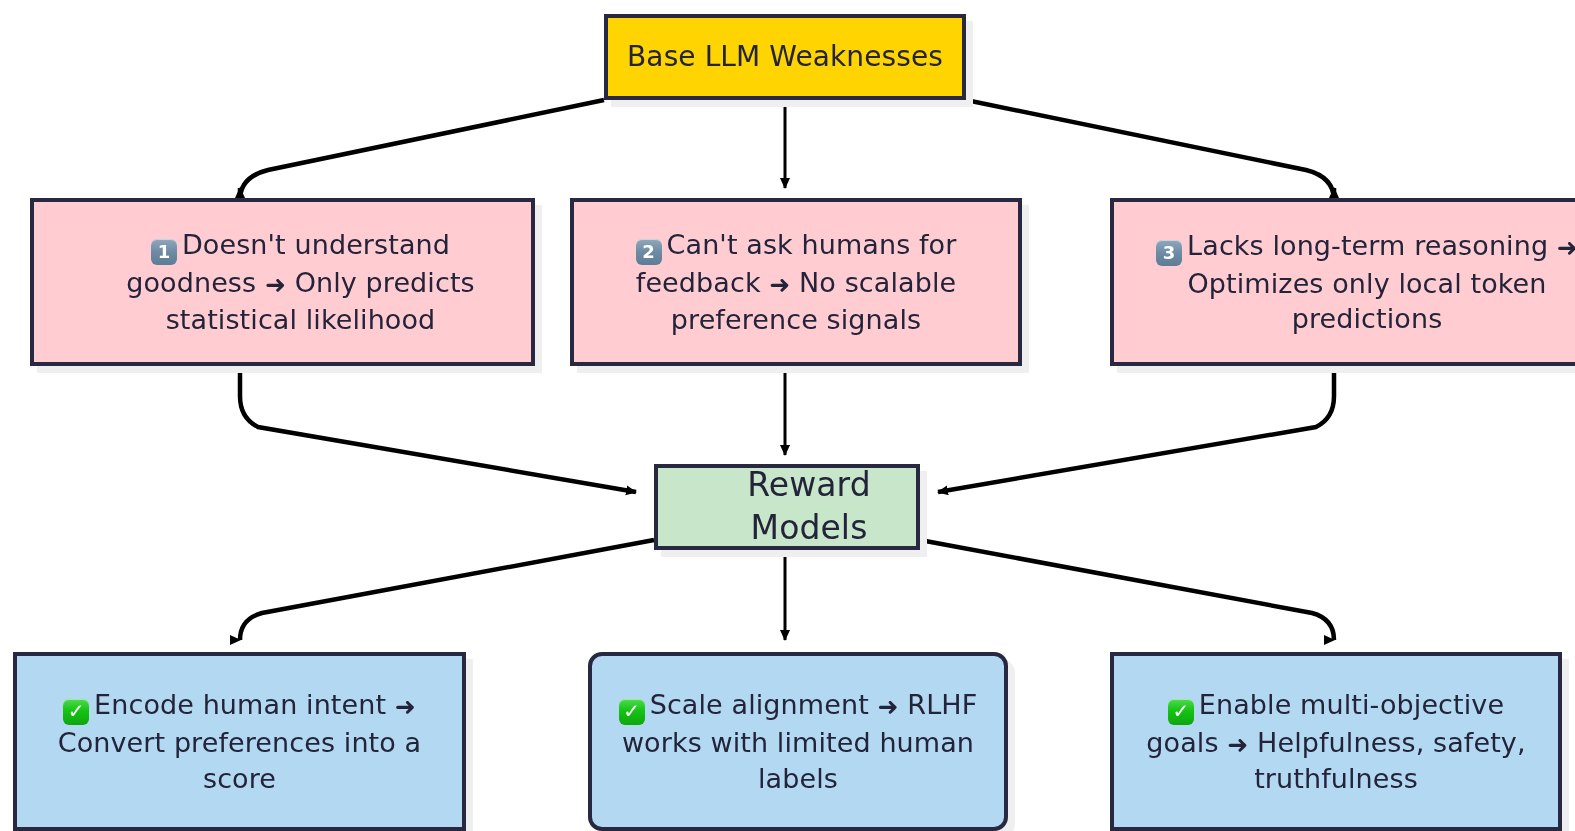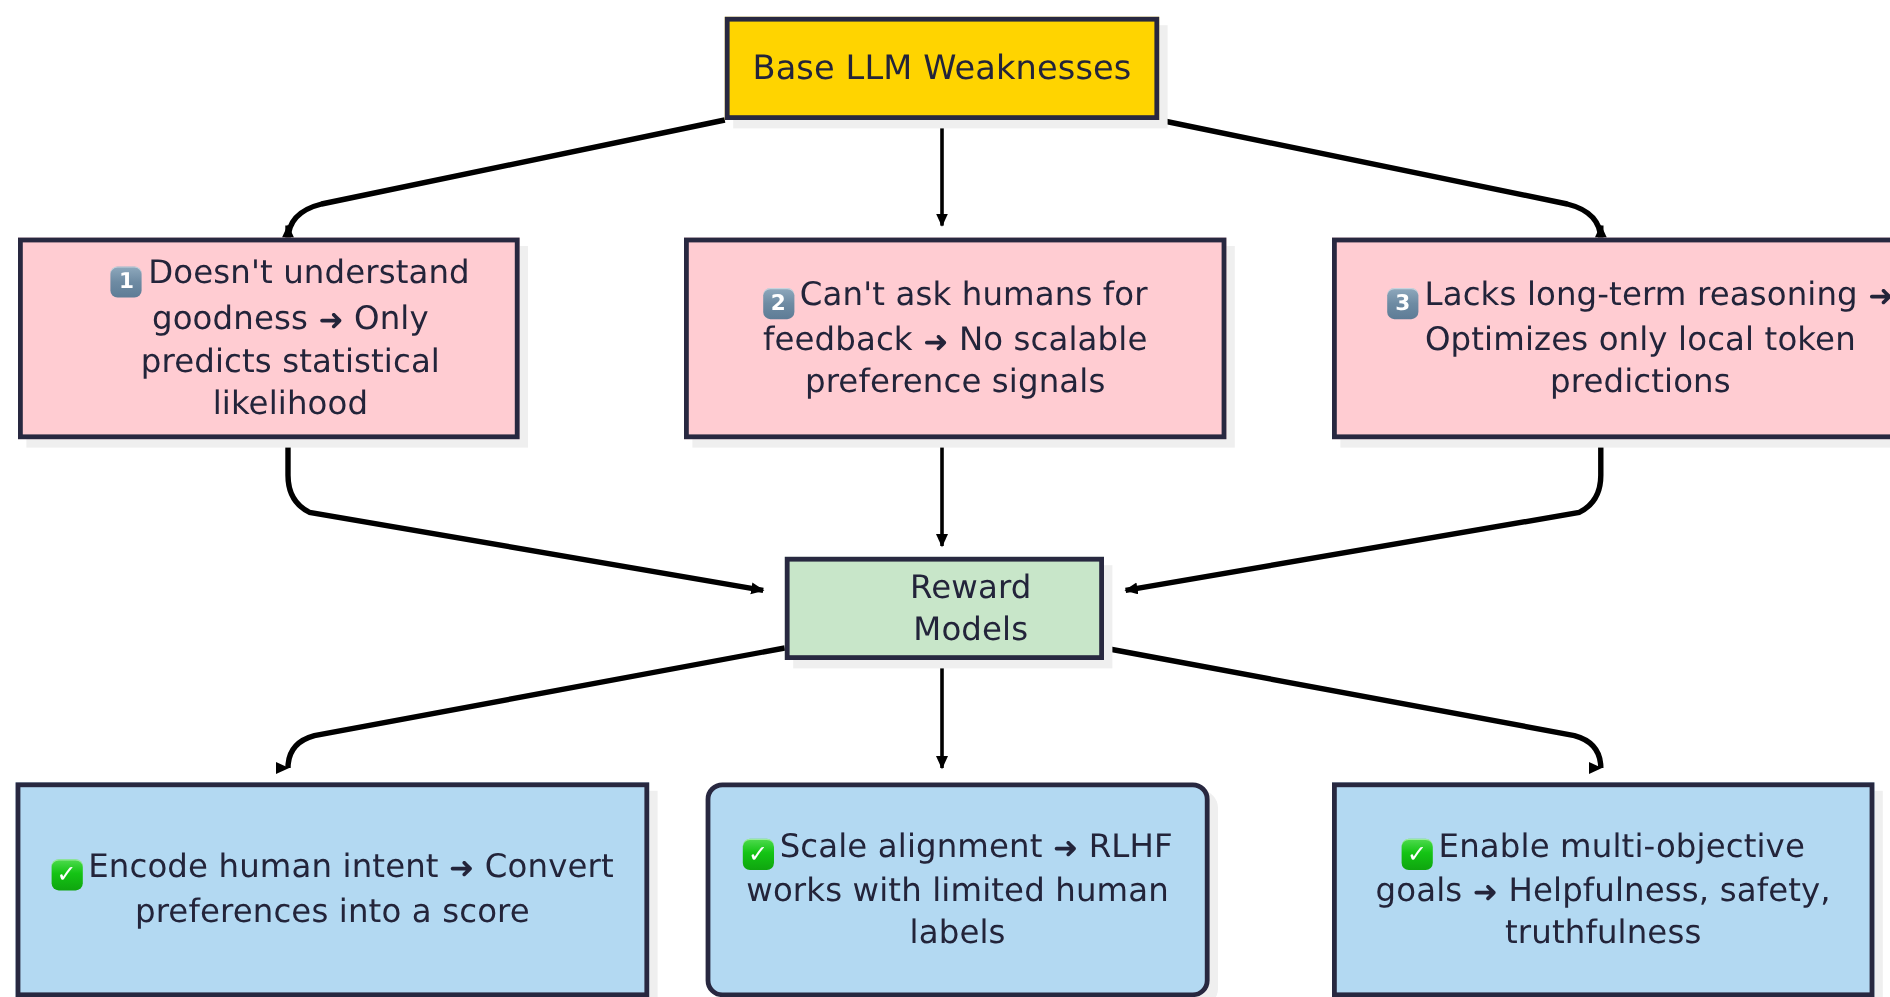--- a/index.html
+++ b/index.html
@@ -31,32 +31,32 @@
     letter-spacing:.1px;
   }
 
   
   #n-top{left:604px;top:14px;width:362px;height:86px;background:#ffd400;}
   #n-top .label{font-size:28px;}
 
   
   .w-node{background:#ffccd2;top:198px;height:168px;}
   .w-node .label{font-size:27px;}
-  #n-w1{left:15px;width:418px;padding-left:36px;}
+  #n-w1{left:30px;width:505px;padding-left:36px;}
   #n-w2{left:559px;width:452px;margin-left:11px;}
   #n-w3{left:1110px;width:514px;}
 
   
   #n-center{left:654px;top:464px;width:266px;height:86px;background:#c8e6c9;}
-  #n-center .label{font-size:27px;margin-left:44px;}
+  #n-center .label{font-size:33px;margin-left:44px;}
 
   
   .b-node{background:#b3d9f2;top:652px;height:179px;}
   .b-node .label{font-size:27px;}
-  #n-b1{left:13px;width:528px;}
+  #n-b1{left:13px;width:453px;}
   #n-b2{left:588px;width:420px;border-radius:14px;}
   #n-b3{left:1110px;width:452px;}
 
   
   .kc,.ck{
     display:inline-block;
     width:26px;height:26px;
     border-radius:6px;
     vertical-align:-4px;
     margin-right:5px;

